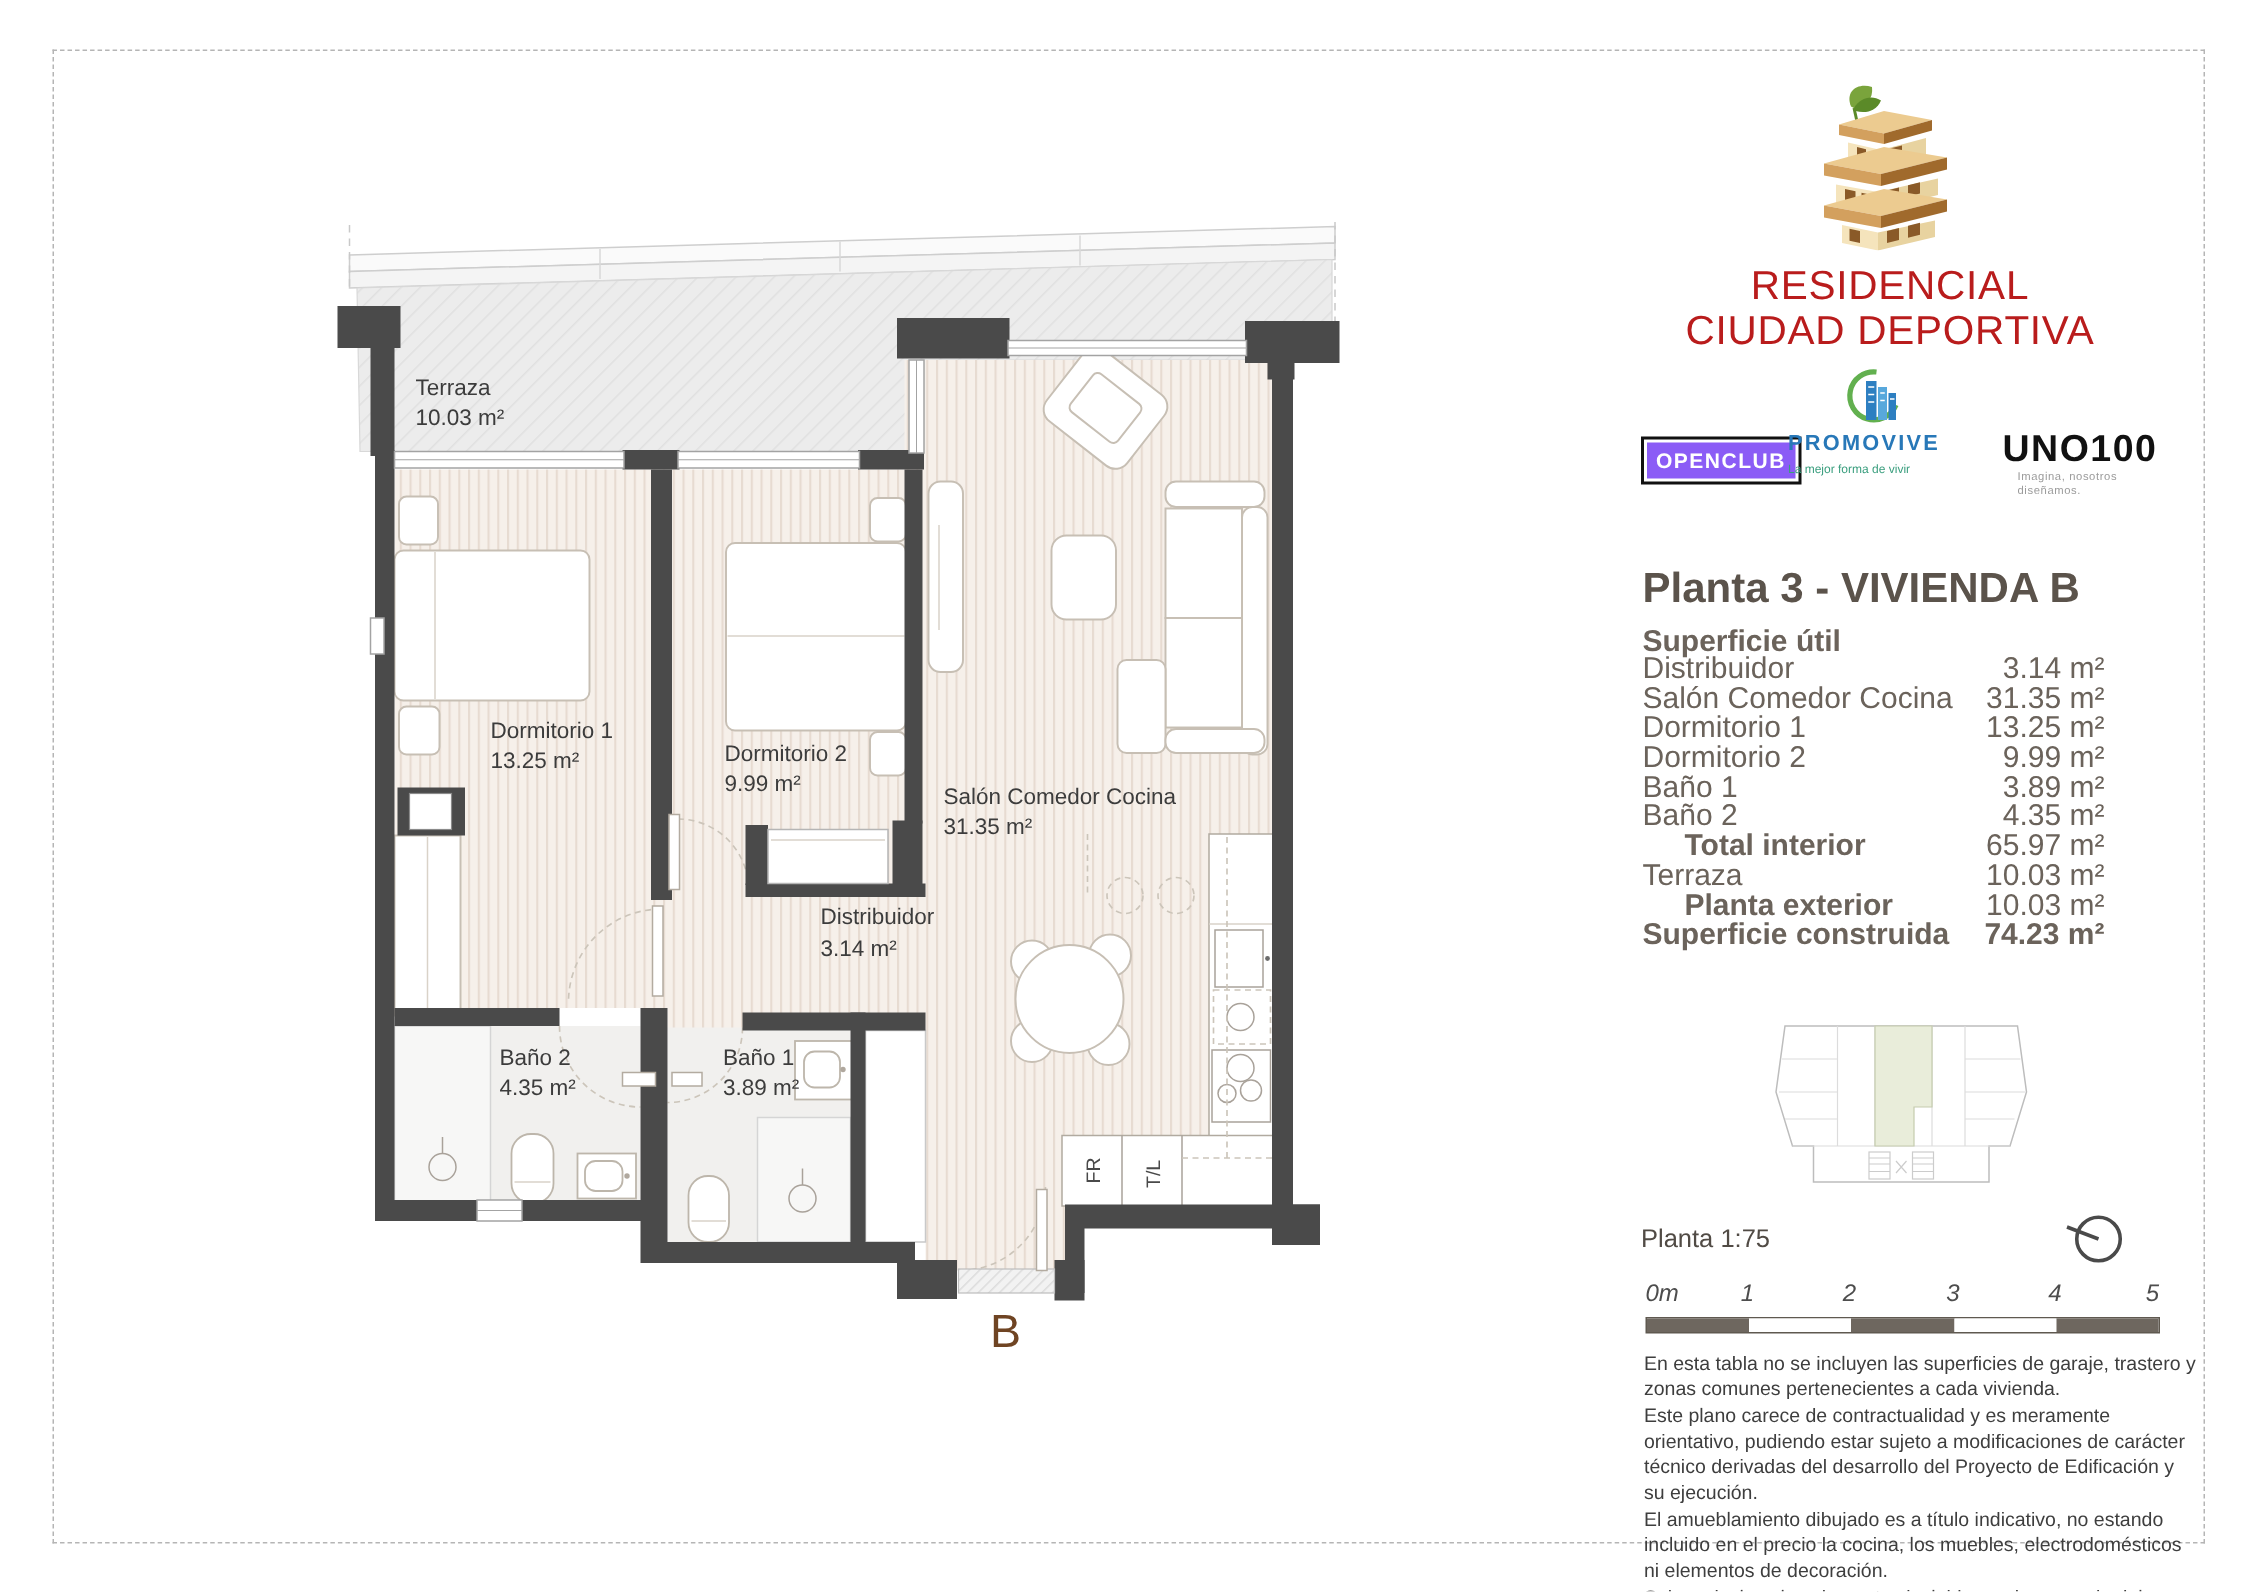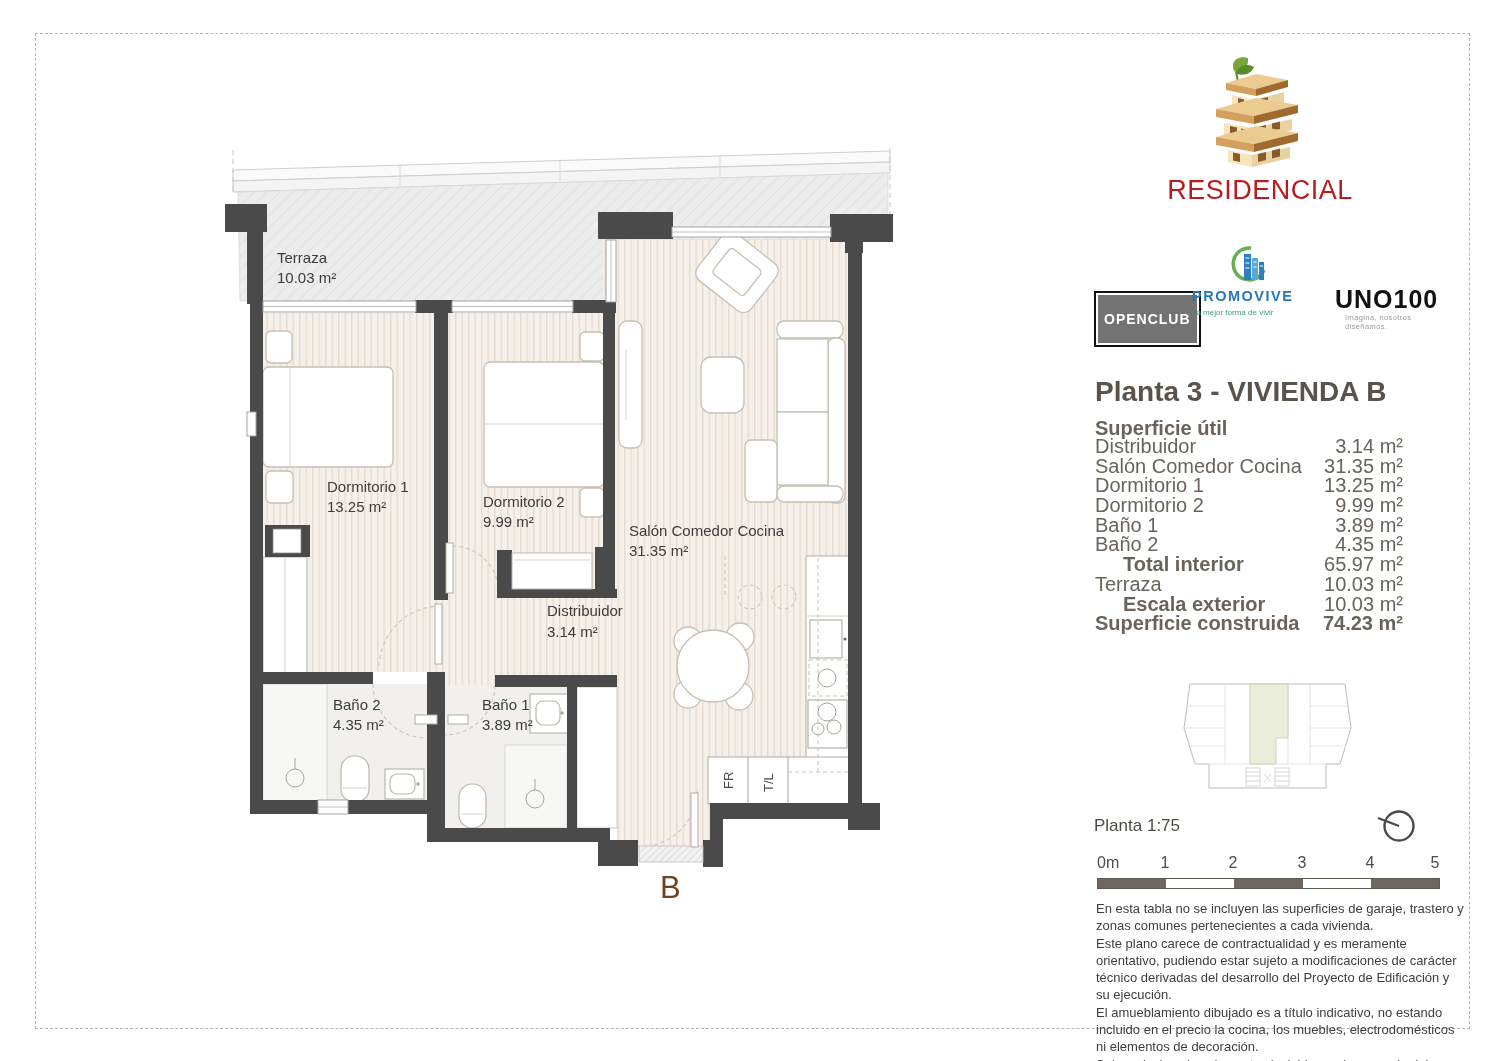--- a/index.html
+++ b/index.html
@@ -24,41 +24,41 @@
   .rlabel{font-size:15px;fill:#3c3c3c;}
   .applbl{font-size:13px;fill:#4a4a4a;}
   .unitB{font-size:31px;fill:#6f4423;}
 
   
   .panel{position:absolute;left:1080px;top:40px;width:400px;height:1000px;}
   .brand-title{position:absolute;top:135px;left:0;width:360px;text-align:center;
         font-size:27px;line-height:30px;color:#b91c1c;letter-spacing:.5px;}
   .partners{position:absolute;top:205px;left:0;width:380px;height:95px;}
   .openclub{position:absolute;left:14px;top:46px;border:2px solid #111;padding:2px;background:#fff;}
-  .openclub .inner{background:#737373;color:#fff;font-weight:bold;font-size:14px;
-        letter-spacing:1px;padding:16px 6px;}
+  .openclub .inner{background:#8b5cf6;color:#fff;font-weight:bold;font-size:14px;
+        letter-spacing:1px;padding:4px 6px;}
   .promovive{position:absolute;left:112px;top:0;width:110px;text-align:left;}
   .promovive .pname{color:#2878b8;font-weight:bold;font-size:14.5px;letter-spacing:1.5px;margin-top:1px;}
   .promovive .ptag{color:#3a9e7e;font-size:8px;margin-top:4px;}
   .uno100{position:absolute;left:255px;top:42px;width:110px;}
   .uno100 .uname{font-size:25px;font-weight:800;color:#111;letter-spacing:1px;line-height:24px;}
   .uno100 .utag{font-size:7.5px;color:#9b9b9b;margin-top:2px;letter-spacing:.4px;margin-left:10px;}
   .sheet-title{position:absolute;left:15px;top:336px;font-size:28px;font-weight:bold;color:#5b534b;}
   .stable{position:absolute;left:15px;top:377px;width:308px;color:#6b635b;font-size:20px;}
   .stable .thead{font-weight:bold;height:20px;}
   .trow{display:flex;justify-content:space-between;height:19.7px;line-height:19.7px;}
   .trow .tl{white-space:nowrap;}
   .trow .tv{text-align:right;}
   .trow.ind .tl{padding-left:28px;}
   .trow.b .tl{font-weight:bold;}
   .trow.bv .tv{font-weight:bold;}
   .escala{position:absolute;left:14px;top:776px;font-size:17px;color:#514b45;}
   .scalebar-nums{position:absolute;left:17px;top:814px;width:341px;height:20px;
         font-size:16px;color:#4d4d4d;}
-  .scalebar-nums span{position:absolute;top:0;transform:translateX(-50%);}
+  .scalebar-nums span{position:absolute;top:0;transform:translateX(-50%);font-style:italic;}
   .scalebar-nums span:first-child{transform:none;}
   .scalebar{position:absolute;left:17px;top:838px;width:341px;height:9px;
         border:1px solid #5f5950;display:flex;}
   .scalebar .seg{flex:1;background:#fff;}
   .scalebar .seg:nth-child(odd){background:#6e675f;}
   .notes{position:absolute;left:16px;top:860px;width:368px;font-size:13px;
         line-height:17.3px;color:#3e3e3e;}
 </style>
 </head>
 <body>
@@ -290,20 +290,21 @@
       <path d="M33,97.5 L40,99 L40,107 L33,105.5 Z" fill="#8a5a28"></path>
       <path d="M58,99 L66,97 L66,105 L58,107 Z" fill="#8a5a28"></path>
       <path d="M72,95.5 L80,93.5 L80,101.5 L72,103.5 Z" fill="#8a5a28"></path>
       <path d="M16,82 L56,71 L98,78 L54,89 Z" fill="#eccb90"></path>
       <path d="M16,82 L54,89 L54,97 L16,90 Z" fill="#d3a05e"></path>
       <path d="M54,89 L98,78 L98,86 L54,97 Z" fill="#a06a2c"></path>
     </svg>
 
     <div class="brand-title">
       <div>RESIDENCIAL</div>
+      <div>CIUDAD DEPORTIVA</div>
     </div>
 
     <div class="partners">
       <div class="openclub">
         <div class="inner">OPENCLUB</div>
       </div>
       <div class="promovive">
         <svg width="40" height="42" viewBox="0 0 40 42" style="display:block;margin:0 auto;">
           <path d="M24,3 A16,16 0 1 0 37,25" stroke="#62b04f" stroke-width="3.5" fill="none"></path>
           <rect x="17" y="9" width="7" height="26" fill="#2d7fc1"></rect>
@@ -357,21 +358,21 @@
         </div>
       <div class="trow ind b">
           <span class="tl">Total interior</span>
           <span class="tv">65.97 m²</span>
         </div>
       <div class="trow">
           <span class="tl">Terraza</span>
           <span class="tv">10.03 m²</span>
         </div>
       <div class="trow ind b">
-          <span class="tl">Escala exterior</span>
+          <span class="tl">Planta exterior</span>
           <span class="tv">10.03 m²</span>
         </div>
       <div class="trow b bv">
           <span class="tl">Superficie construida</span>
           <span class="tv">74.23 m²</span>
         </div>
     </div>
 
     <svg style="position:absolute;left:100px;top:636px;" width="175" height="125" viewBox="0 0 175 125">
       <path d="M10,8 L165,8 L171,52 L160,88 L146,88 L146,112 L29,112 L29,88 L15,88 L4,52 Z" fill="#fff" stroke="#bdbdbd" stroke-width="1"></path>

